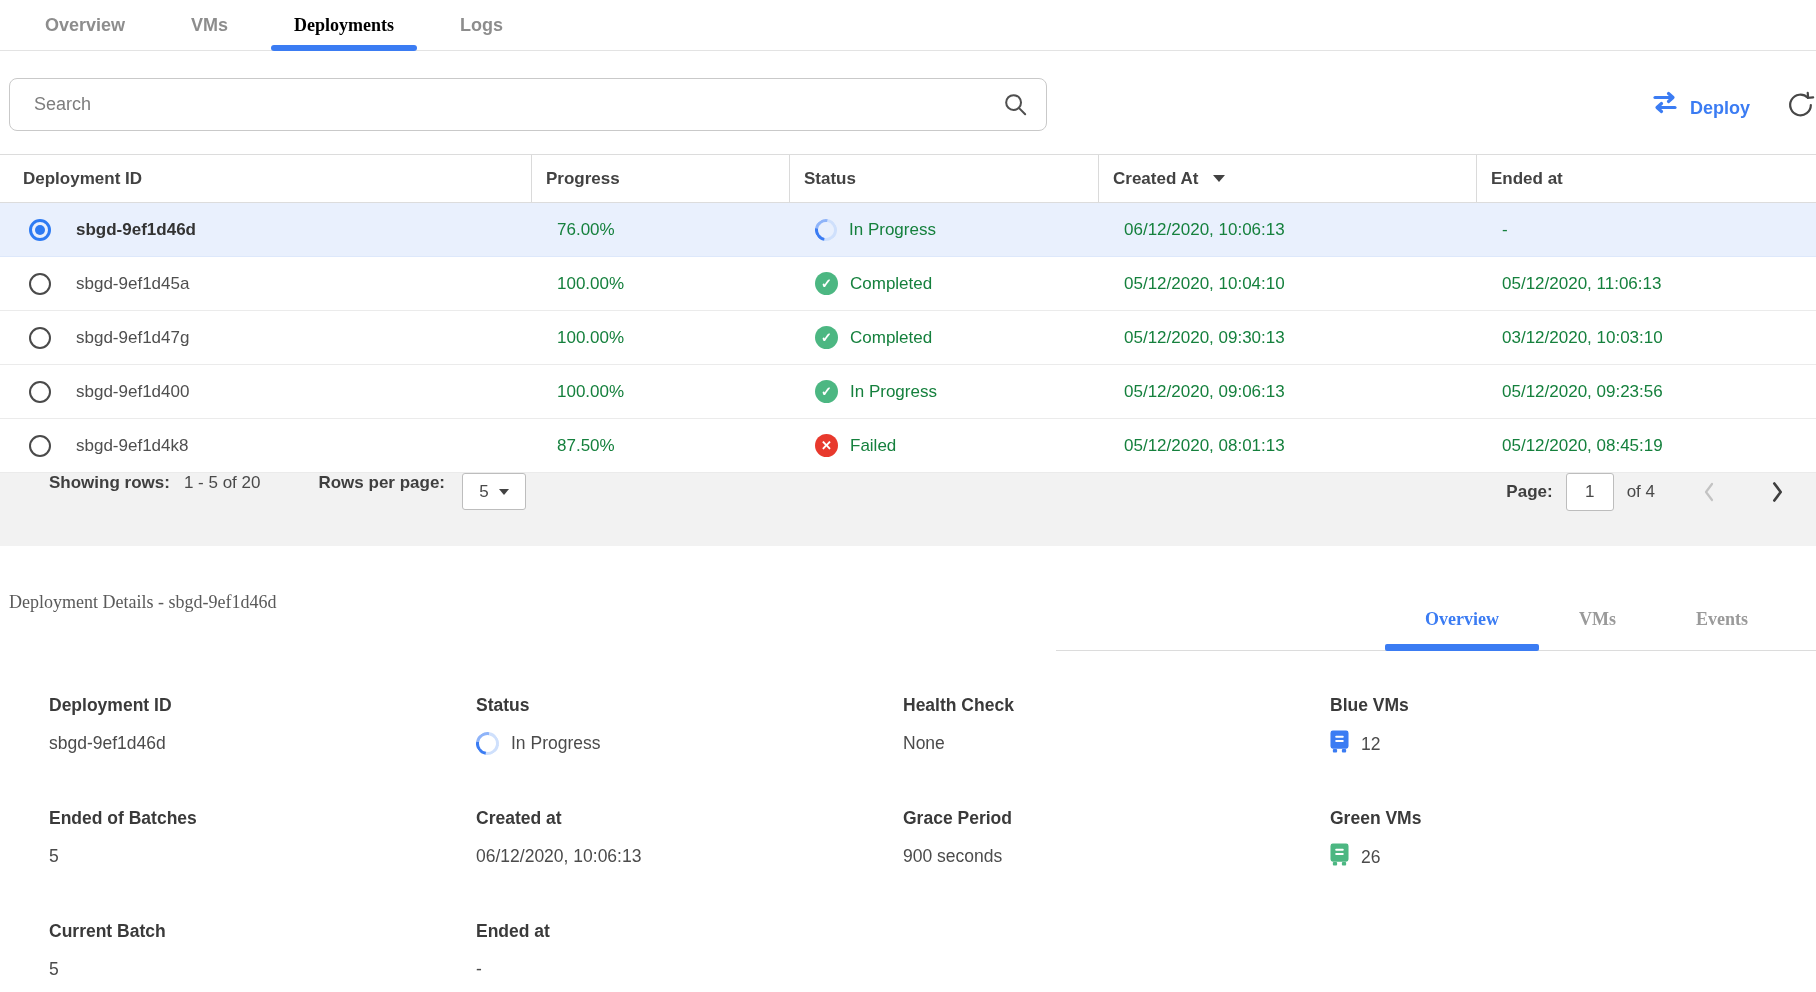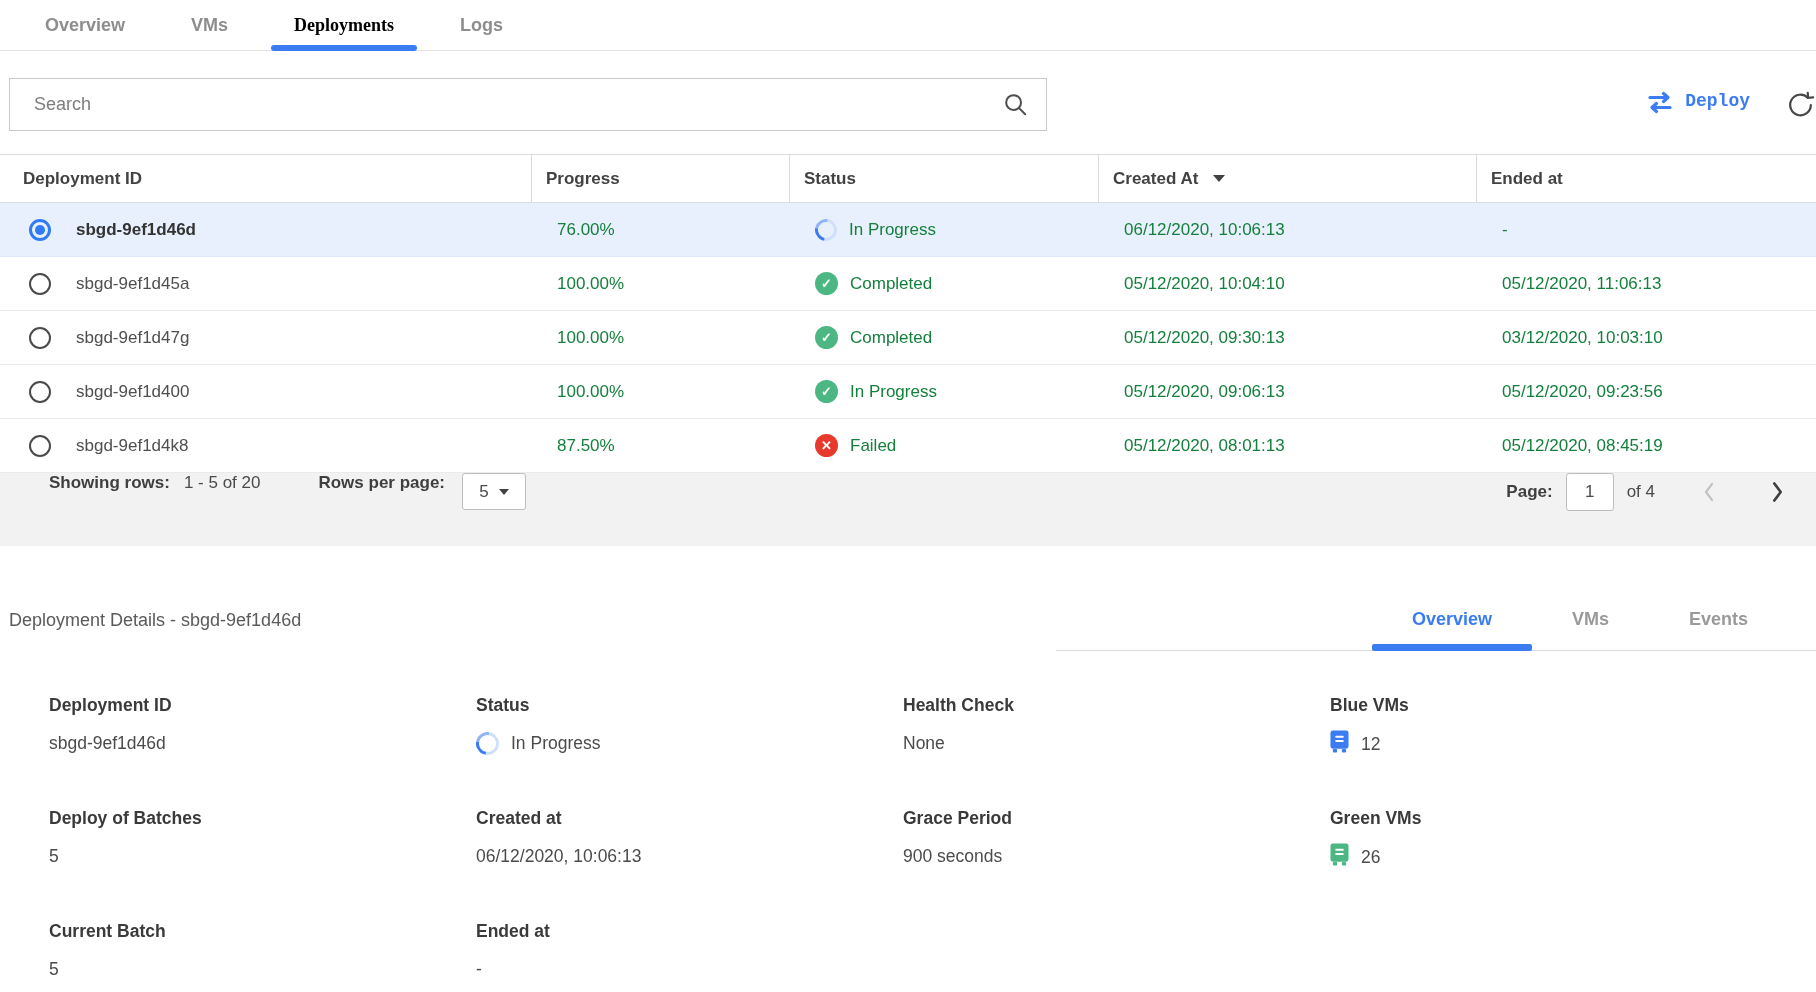--- a/index.html
+++ b/index.html
@@ -12,26 +12,26 @@
   
   .tabbar { height:51px; border-bottom:1px solid #e3e3e3; display:flex; align-items:center; padding-left:22px; }
   .mtab { position:relative; height:100%; display:flex; align-items:center; padding:0 23px; margin-right:20px;
           font-size:18px; font-weight:700; color:#8d8d8d; cursor:pointer; }
   .mtab.active { color:#000000;font-family:Liberation Serif, serif; }
   .mtab.active::after { content:""; position:absolute; left:0; right:0; bottom:-1px; height:6px; background:#3b7cf3; border-radius:3px; }
 
   
   .toolbar { margin-top:27px; height:53px; display:flex; align-items:center; position:relative; }
   .searchbox { position:relative; margin-left:9px; width:1038px; height:53px; }
-  .searchbox input { width:100%; height:100%; border:1px solid #c9c9c9; border-radius:0; padding:0 60px 0 24px;
+  .searchbox input { width:100%; height:100%; border:1px solid #c9c9c9; border-radius:8px; padding:0 60px 0 24px;
                      font-size:18px; font-family:"Liberation Sans",sans-serif; color:#444; outline:none; }
   .searchbox input::placeholder { color:#7d7d7d; }
   .search-ic { position:absolute; right:18px; top:13px; }
-  .deploy { margin-left:auto; display:flex; align-items:flex-start; gap:11px; background:none; border:none; cursor:pointer;
-            font-family:Liberation Mono, monospace; font-size:18px; font-weight:700; color:#3b7cf3; }
+  .deploy { margin-left:auto; display:flex; align-items:flex-end; gap:11px; background:none; border:none; cursor:pointer;
+            font-family:Liberation Sans, sans-serif; font-size:18px; font-weight:700; color:#3b7cf3; }
   .refresh-wrap { width:31px; height:48px; overflow:hidden; margin-left:35px; display:flex; align-items:center; cursor:pointer; }
 
   
   .table { margin-top:23px; }
   .trow { display:grid; grid-template-columns:531px 258px 309px 378px 1fr; align-items:center; }
   .thead { height:49px; border-top:1px solid #dcdcdc; border-bottom:1px solid #dcdcdc; }
   .th { font-size:17px; font-weight:700; color:#424242; padding-left:14px; height:100%; display:flex; align-items:center; gap:15px; }
   .th:first-child { padding-left:23px; }
   .th + .th { border-left:1px solid #dadada; }
   .caret-down { width:0; height:0; border-left:6px solid transparent; border-right:6px solid transparent; border-top:7px solid #424242; }
@@ -64,21 +64,21 @@
   .selectbox { width:64px; height:37px; background:#fff; border:1px solid #bdbdbd; border-radius:3px;
                display:flex; align-items:center; justify-content:center; gap:10px; cursor:pointer; }
   .selectbox .caret-down { border-left-width:5.5px; border-right-width:5.5px; border-top-width:6.5px; }
   .pager { margin-left:auto; display:flex; align-items:center; }
   .pageinput { width:48px; height:38px; background:#fff; border:1px solid #bdbdbd; border-radius:3px; text-align:center;
                font-size:17px; font-family:"Liberation Sans",sans-serif; color:#4a4a4a; margin:0 13px; }
   .chev { background:none; border:none; cursor:pointer; padding:0 0; display:flex; align-items:center; }
   .chev.prev { margin-left:46px; } .chev.next { margin-left:52px; }
 
   
-  .details-head { margin-top:46px; display:flex; align-items:flex-end; }
+  .details-head { margin-top:46px; display:flex; align-items:flex-start;font-family:Liberation Serif, serif; }
   .details-title { font-size:18px; color:#5a5a5a; padding-left:9px; padding-bottom:20px; }
   .dtabs { margin-left:auto; display:flex; align-items:flex-end; height:59px; border-bottom:1px solid #dcdcdc; width:760px; justify-content:flex-end; padding-right:28px; }
   .dtab { position:relative; font-size:18px; font-weight:700; color:#9a9a9a; padding:0 40px 20px 40px; cursor:pointer; }
   .dtab.active { color:#3b7cf3; }
   .dtab.active::after { content:""; position:absolute; left:0; right:0; bottom:-1px; height:7px; background:#3b7cf3; border-radius:2px; }
 
   .dgrid { margin-top:44px; padding-left:49px; display:grid; grid-template-columns:427px 427px 427px 1fr; row-gap:50px; }
   .flabel { font-size:17.5px; font-weight:700; color:#3a3a3a; margin-bottom:14px; }
   .fvalue { font-size:17.5px; color:#4b4b4b; display:flex; align-items:center; gap:12px; min-height:26px; }
   .fvalue .spin { border-width:3px; width:23px; height:23px; }
@@ -289,21 +289,21 @@
               <path d="M3 .5h14A2.5 2.5 0 0 1 19.5 3v14a2.5 2.5 0 0 1-2.5 2.5H3A2.5 2.5 0 0 1 .5 17V3A2.5 2.5 0 0 1 3 .5z"></path>
               <rect x="3" y="20" width="4.5" height="3.5" rx="1"></rect>
               <rect x="12.5" y="20" width="4.5" height="3.5" rx="1"></rect>
               <rect x="5.5" y="6" width="9" height="2" rx="1" fill="#fff"></rect>
               <rect x="5.5" y="10.5" width="9" height="2" rx="1" fill="#fff"></rect>
             </svg></span>
           <span>12</span>
         </div>
     </div>
     <div class="field">
-      <div class="flabel">Deploy of Batches</div>
+      <div class="flabel">Ended of Batches</div>
       <div class="fvalue">
           <span>5</span>
         </div>
     </div>
     <div class="field">
       <div class="flabel">Created at</div>
       <div class="fvalue">
           <span>06/12/2020, 10:06:13</span>
         </div>
     </div>

